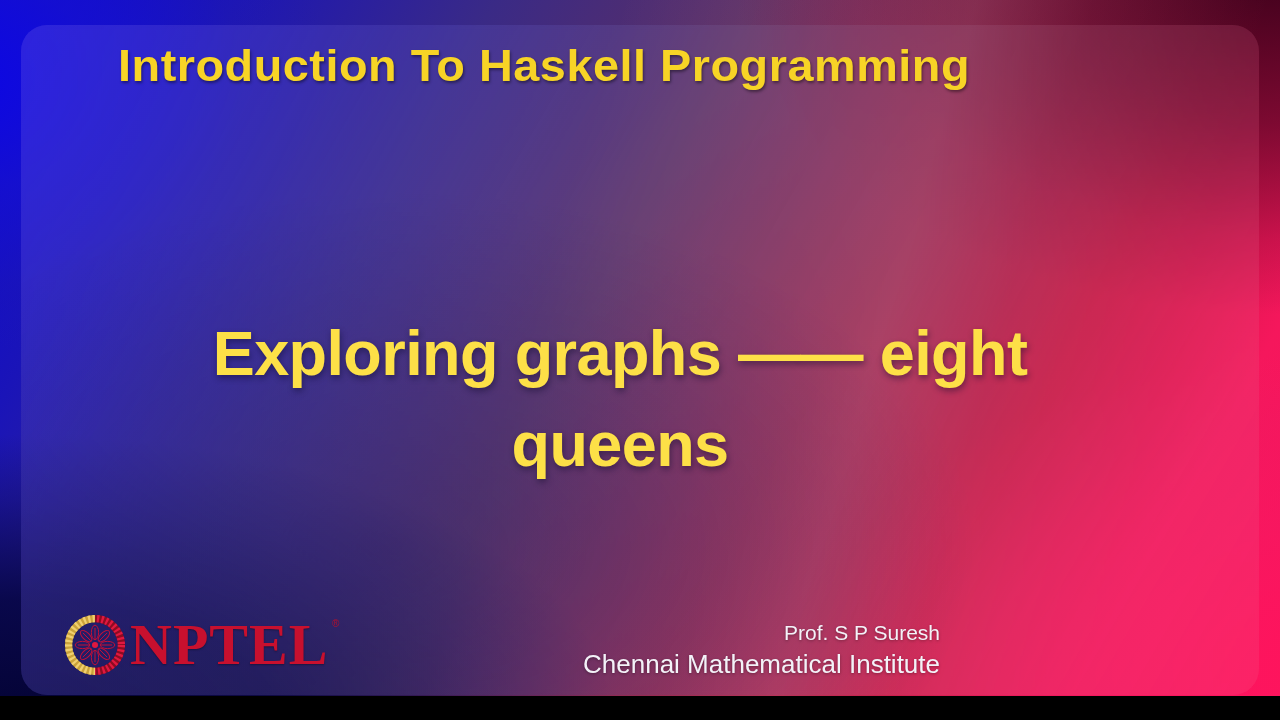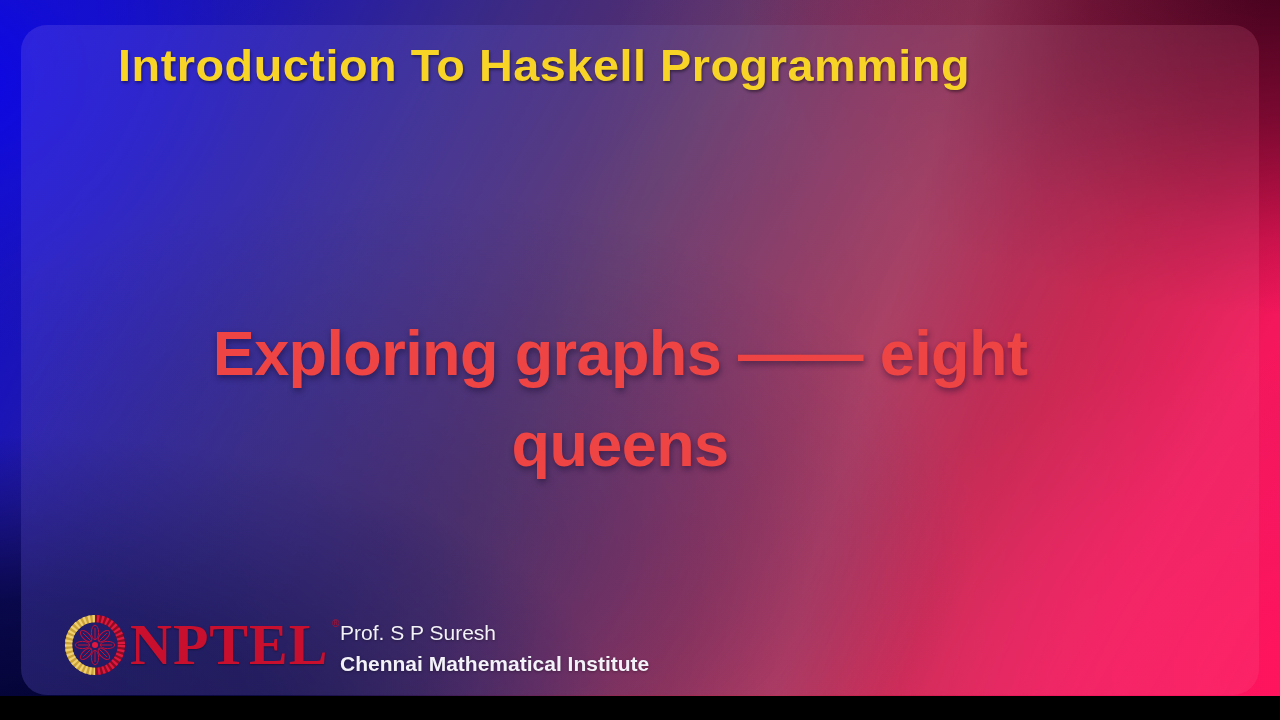--- a/index.html
+++ b/index.html
@@ -126,36 +126,36 @@
   #main-heading {
     position: absolute;
     left: 120px;
     top: 308px;
     width: 1000px;
     text-align: center;
     font-size: 63px;
     line-height: 1.45;
     font-weight: 700;
     letter-spacing: -0.6px;
-    color: #ef4444;
+    color: #fde047;
     text-shadow: 1px 3px 6px rgba(12,8,40,0.45);
   }
 
   
   #presenter-block {
     position: absolute;
     left: 340px;
     top: 618px;
     width: 600px;
-    text-align: left;
+    text-align: right;
     color: #f3f2f8;
     text-shadow: 0 1px 3px rgba(0,0,0,0.35);
   }
   #presenter-name { font-size: 21px; line-height: 30px; font-weight: 400; }
-  #presenter-org  { font-size: 21px; line-height: 32px; font-weight: 700; }
+  #presenter-org  { font-size: 26px; line-height: 32px; font-weight: 400; }
 
   
   #nptel-logo {
     position: absolute;
     left: 62px;
     top: 612px;
     display: flex;
     align-items: center;
     gap: 2px;
   }

